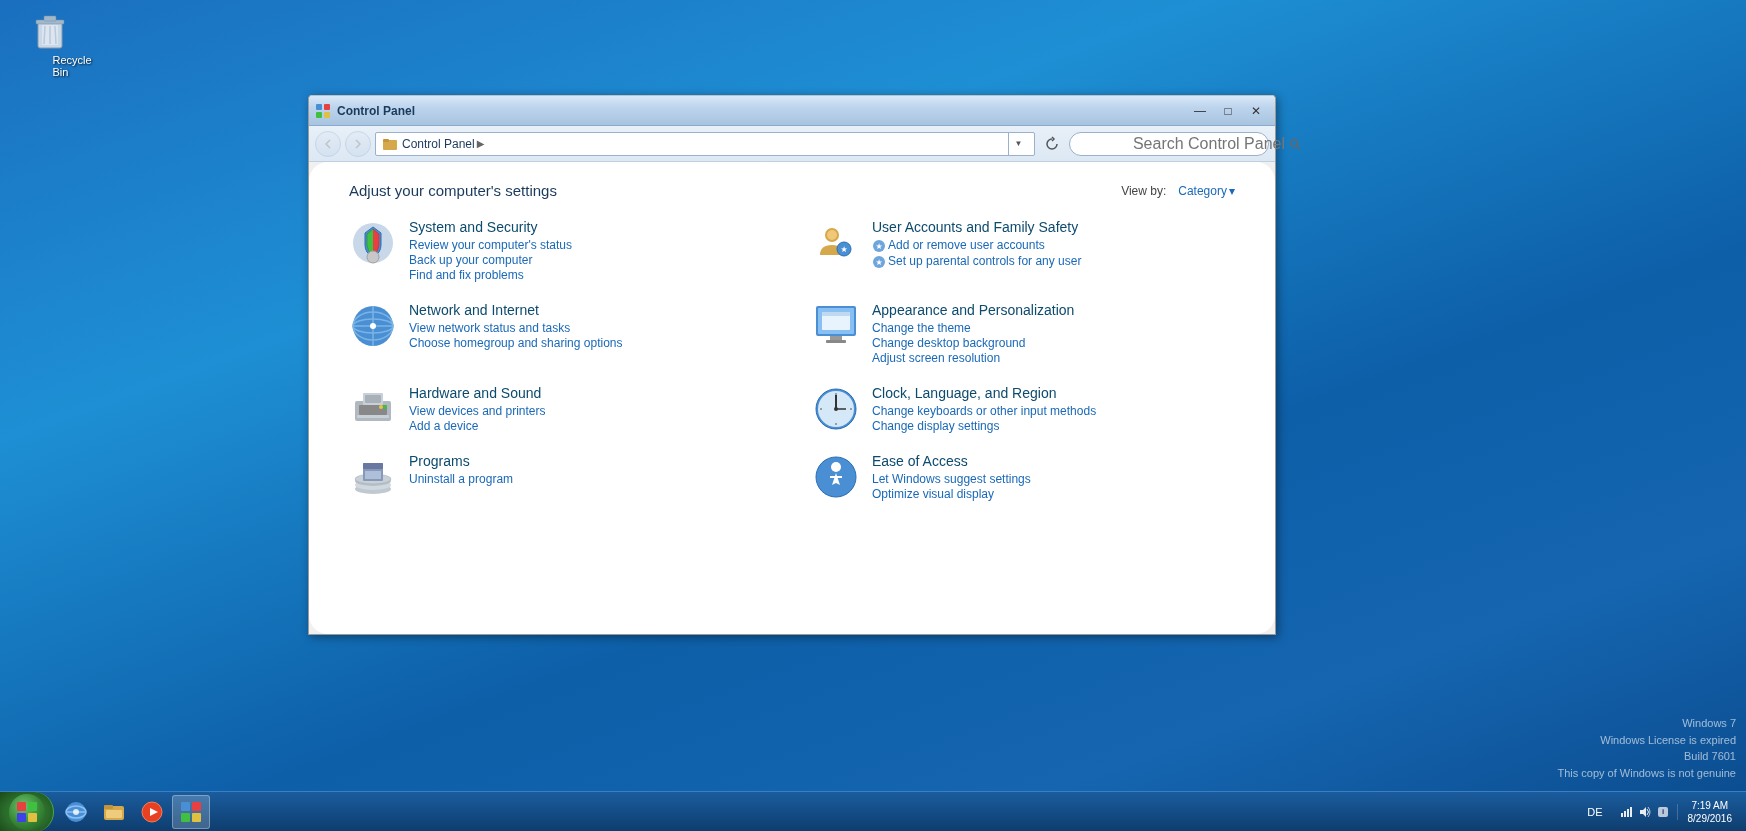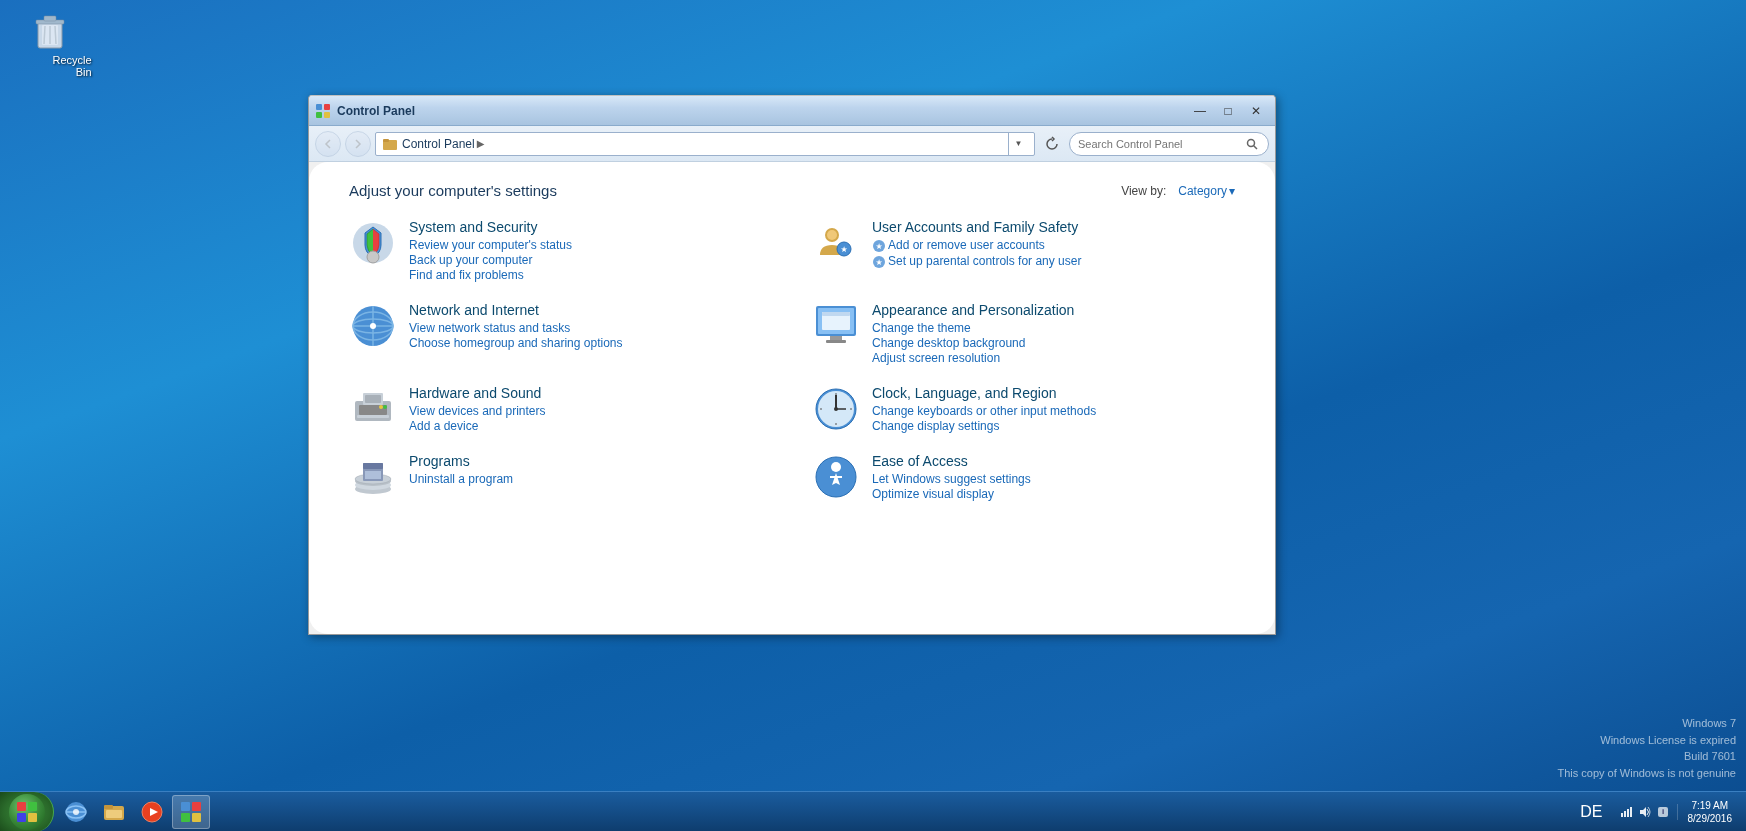--- a/index.html
+++ b/index.html
@@ -24,21 +24,21 @@
       cursor: pointer;
     }
     .desktop-icon .icon-img {
       width: 40px;
       height: 40px;
       margin-bottom: 4px;
     }
     .desktop-icon .icon-label {
       color: white;
       font-size: 11px;
-      text-align: right;
+      text-align: left;
       text-shadow: 1px 1px 2px rgba(0,0,0,0.8);
       margin-left: 44px;
     }
 
     
     .taskbar {
       position: absolute;
       bottom: 0;
       left: 0;
       width: 100%;
@@ -125,21 +125,21 @@
       flex-direction: column;
       align-items: center;
       color: white;
       font-size: 10px;
       padding: 0 6px;
       cursor: pointer;
       line-height: 1.3;
     }
     .tray-language {
       color: white;
-      font-size: 16px;
+      font-size: 11px;
       padding: 0 6px;
       cursor: pointer;
     }
 
     
     .win-watermark {
       position: absolute;
       bottom: 50px;
       right: 10px;
       text-align: right;
@@ -274,23 +274,24 @@
       border-radius: 12px;
       display: flex;
       align-items: center;
       padding: 0 8px;
       gap: 4px;
     }
     .search-input {
       flex: 1;
       border: none;
       outline: none;
-      font-size: 11px;
+      font-size: 16px;
       color: #aaa;
       background: transparent;
+      text-align: right;
     }
     .search-btn {
       width: 16px;
       height: 16px;
       display: flex;
       align-items: center;
       justify-content: center;
       cursor: pointer;
       font-size: 12px;
       color: #666;

